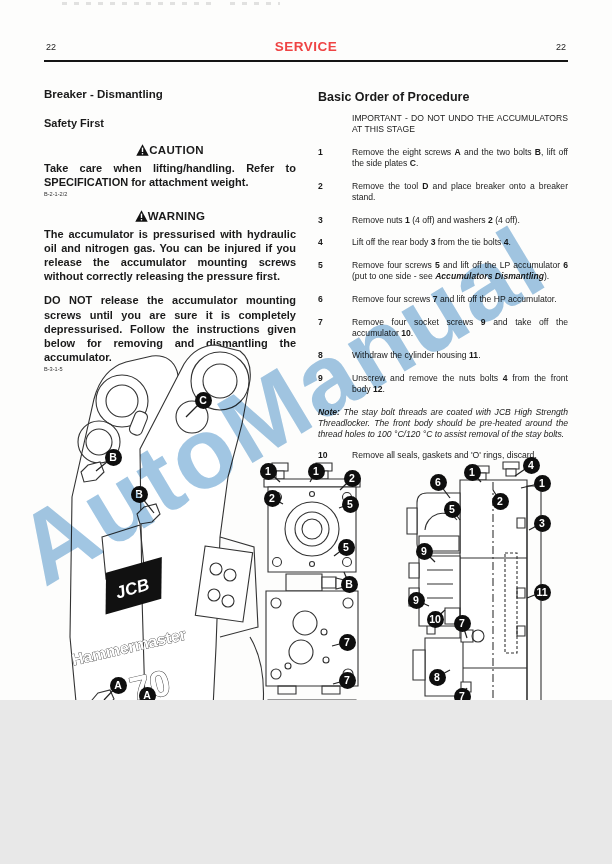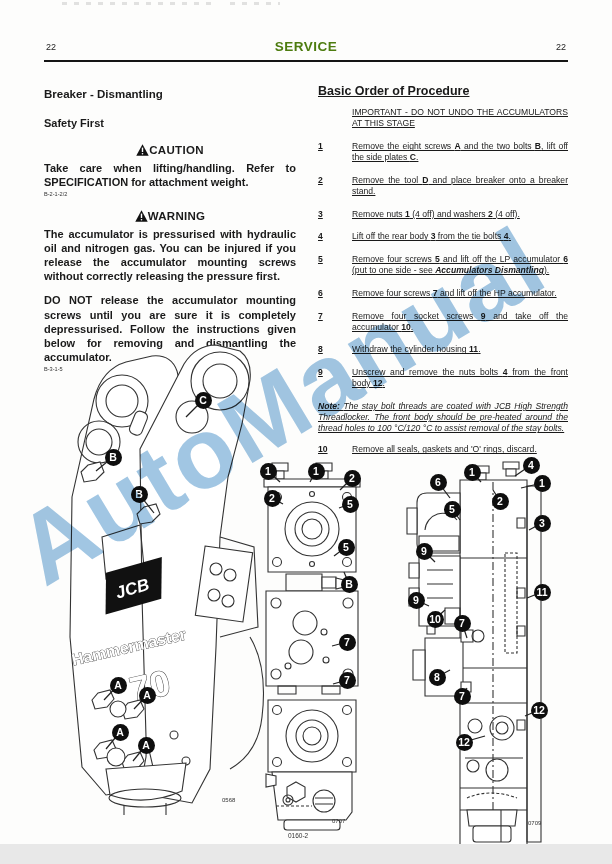--- a/index.html
+++ b/index.html
@@ -1,32 +1,32 @@
 <!DOCTYPE html>
 <html><head>
 <meta charset="utf-8">
 <style>
   html,body{margin:0;padding:0;}
   body{background:#e8e8e8;font-family:"Liberation Sans","DejaVu Sans",sans-serif;}
-  #page{position:relative;width:612px;height:844px;background:#fdfdfc;overflow:hidden;color:#1a1a1a;}
+  #page{position:relative;width:612px;height:700px;background:#fdfdfc;overflow:hidden;color:#1a1a1a;}
 
   
   .pagenum{position:absolute;top:42px;font-size:9px;color:#222;}
   #pn-left{left:46px;}
   #pn-right{right:46px;}
-  #hdr-title{position:absolute;top:39px;left:0;width:100%;text-align:center;font-size:13.5px;font-weight:bold;letter-spacing:.5px;color:#4d7c0f;}
+  #hdr-title{position:absolute;top:39px;left:0;width:100%;text-align:center;font-size:13.5px;font-weight:bold;letter-spacing:.5px;color:#ef4444;}
   #hdr-rule{position:absolute;top:60px;left:44px;right:44px;height:2.4px;background:#151515;}
 
   
   .artifact{position:absolute;opacity:.28;background:repeating-linear-gradient(90deg,#999 0 5px,transparent 5px 12px);}
   #artifact-bottom{position:absolute;left:330px;top:857px;width:280px;height:5px;background:#c9c9c9;opacity:.6;}
 
   
   #col-left{position:absolute;left:44px;top:88px;width:252px;}
-  #col-right{position:absolute;left:318px;top:84px;width:250px;text-decoration:underline;}
+  #col-right{position:absolute;left:318px;top:90px;width:250px;}
 
   .h-title{font-size:11.5px;font-weight:bold;margin:0 0 17px 0;}
   .h-sub{font-size:11px;font-weight:bold;margin:0 0 15px 0;}
   .alert-head{display:flex;justify-content:center;align-items:center;gap:0;margin:0 0 5px 0;}
   .alert-head .lbl{font-size:11.5px;font-weight:bold;letter-spacing:.3px;}
   .tri{width:13px;height:12px;display:block;}
   .alert-body{font-size:11px;font-weight:bold;line-height:1.28;text-align:justify;text-align-last:left;margin:0;}
   .ref{font-size:5.6px;color:#333;margin:2px 0 13px 0;}
   .alert-body + .alert-body{margin-top:10px;}
 

